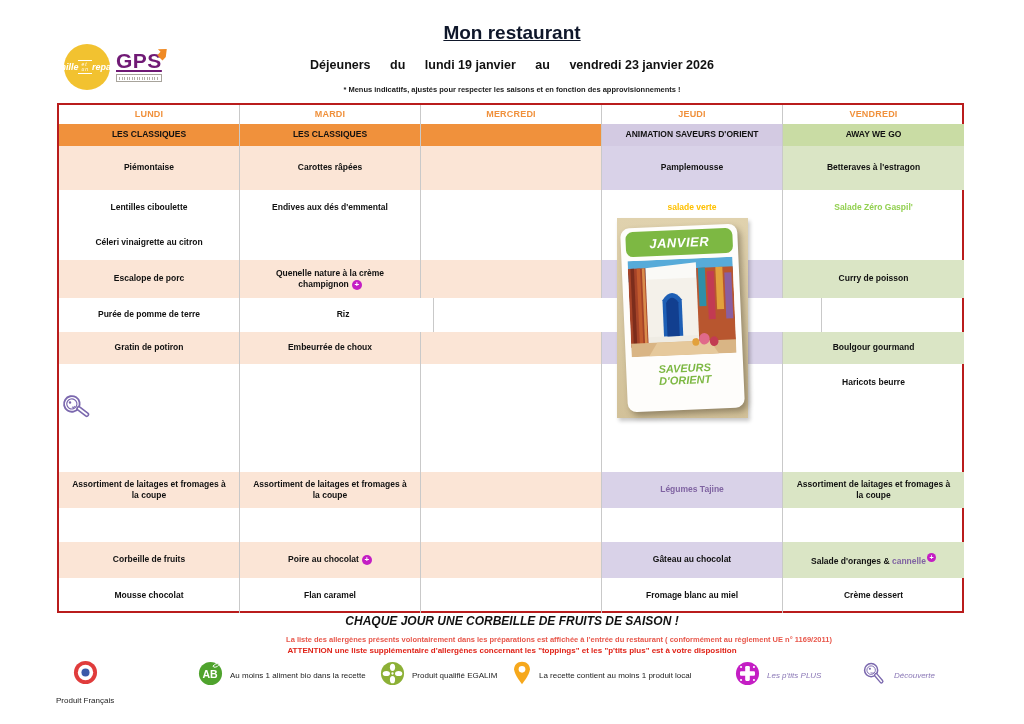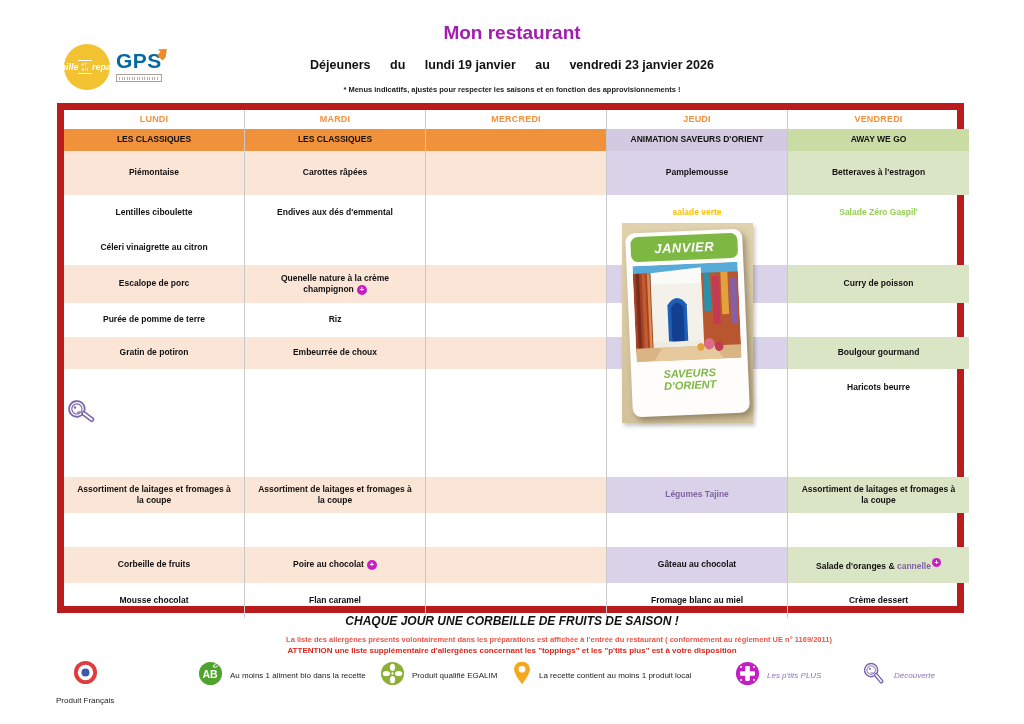--- a/index.html
+++ b/index.html
@@ -2,42 +2,42 @@
 <html><head>
 <meta charset="utf-8">
 <style>
   * { margin:0; padding:0; box-sizing:border-box; }
   html,body { background:#ffffff; }
   body { font-family:"Liberation Sans", sans-serif; }
   #page { position:relative; width:1024px; height:724px; background:#fff; overflow:hidden; }
 
   
   #title { position:absolute; top:22px; left:0; width:100%; text-align:center;
-           font-size:19px; font-weight:bold; color:#a21caf; }
+           font-size:19px; font-weight:bold; color:#0f172a;text-decoration:underline; }
   #date-line { position:absolute; top:58px; left:0; width:100%; text-align:center;
                font-size:12.5px; font-weight:bold; color:#111; }
   #date-line .sep { margin:0 16px; }
   #note { position:absolute; top:85px; left:0; width:100%; text-align:center;
           font-size:7.5px; font-weight:bold; color:#1a1a1a; }
 
   #logo-mille { position:absolute; left:64px; top:44px; width:46px; height:46px; border-radius:50%;
                 background:#F2C230; display:flex; align-items:center; justify-content:center;
                 color:#fff; font-style:italic; line-height:1; }
   #logo-mille .l1,#logo-mille .l3 { font-size:9px; font-weight:bold; }
   #logo-mille .l2 { font-size:5px; letter-spacing:1px; margin:1px 0; border-top:1px solid #fff; border-bottom:1px solid #fff; padding:1px 3px;}
   #logo-gps { position:absolute; left:116px; top:50px; width:52px; }
-  #logo-gps .gps-word { font-size:21px; font-weight:800; color:#0369a1; letter-spacing:.5px; line-height:1; }
+  #logo-gps .gps-word { font-size:21px; font-weight:800; color:#701a75; letter-spacing:.5px; line-height:1;text-decoration:underline; }
   #logo-gps .gps-arrow { position:absolute; left:40px; top:-4px; width:13px; height:13px; transform:rotate(-45deg); }
   .gps-tagline { width:46px; height:8px; border:1px solid #A8A49C; margin-top:2px;
                  background:repeating-linear-gradient(90deg,#B3AFA6 0 1px, transparent 1px 2.5px);
                  background-size:40px 3px; background-position:2px 2px; background-repeat:no-repeat; }
 
   
   #menu-table { position:absolute; left:57px; top:103px; width:907px; height:510px;
-                border:7px solid #b91c1c; background:#fff; }
+                border:2px solid #b91c1c; background:#fff; }
   .mrow { display:flex; width:905px; }
   .cell { width:181px; flex:0 0 181px; border-right:1px solid #C9C9C9; display:flex;
           align-items:center; justify-content:center; text-align:center; padding:2px 10px;
           font-size:8.5px; font-weight:bold; color:#111; line-height:1.35; position:relative; }
   .cell:last-child { border-right:none; }
   .cell.day { color:#F0913C; font-size:9px; letter-spacing:.2px; }
   .theme.col0,.theme.col1,.theme.col2 { background:#F0913C; }
   .theme.col3 { background:#D3CAE2; }
   .theme.col4 { background:#C9DCA4; }
   .band.col0,.band.col1,.band.col2 { background:#FBE5D6; }
@@ -151,21 +151,21 @@
       </div>
       <div class="mrow" style="height: 38px;">
         <div class="cell col0 band">Escalope de porc</div>
         <div class="cell col1 band">
           <span>Quenelle nature à la crème champignon<span class="plus-mini">+</span></span>
         </div>
         <div class="cell col2 band"></div>
         <div class="cell col3 band"></div>
         <div class="cell col4 band">Curry de poisson</div>
       </div>
-      <div class="mrow" style="height: 34px;">
+      <div class="mrow" style="height: 34px; gap: 13px;">
         <div class="cell col0">Purée de pomme de terre</div>
         <div class="cell col1">Riz</div>
         <div class="cell col2"></div>
         <div class="cell col3"></div>
         <div class="cell col4"></div>
       </div>
       <div class="mrow" style="height: 32px;">
         <div class="cell col0 band">Gratin de potiron</div>
         <div class="cell col1 band">Embeurrée de choux</div>
         <div class="cell col2 band"></div>

